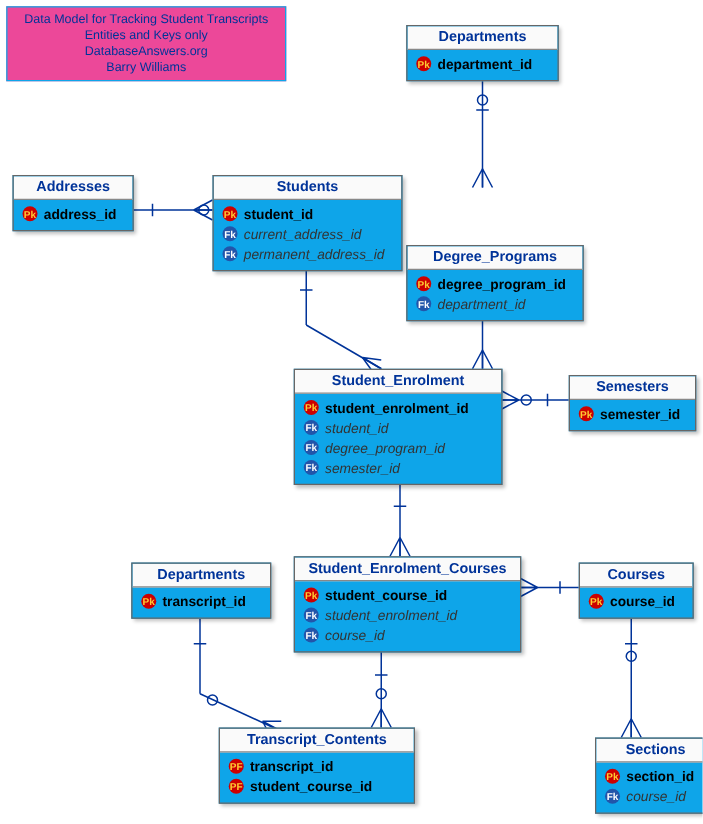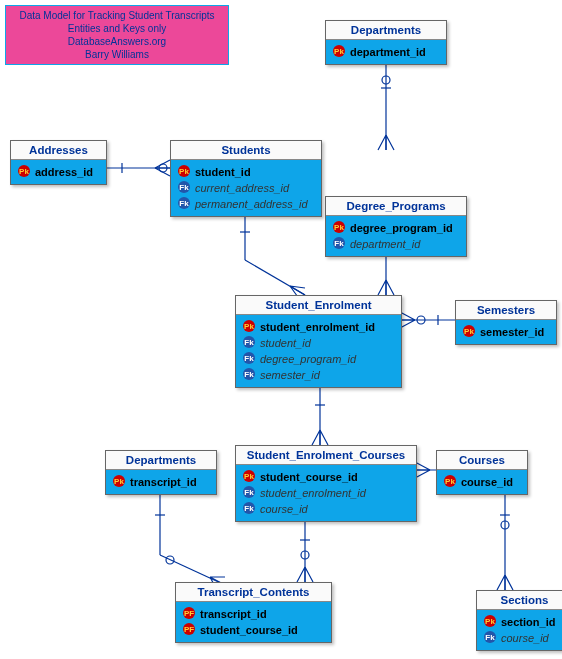--- a/index.html
+++ b/index.html
@@ -281,21 +281,21 @@
     <div class="attr fk">
         <svg width="14" height="14">
           <circle cx="7" cy="7" r="6" fill="#2255aa"></circle>
           <text x="7" y="10" text-anchor="middle" font-size="8" fill="#fff" font-weight="bold">Fk</text>
         </svg>
         <span class="aname">course_id</span>
       </div>
   </div>
 </div>
 
-<div class="entity" style="left:436px; top:450px; width:90px;">
+<div class="entity" style="left:463px; top:450px; width:90px;">
   <div class="entity-header">Courses</div>
   <div class="entity-body">
     <div class="attr pk">
         <svg width="14" height="14">
           <circle cx="7" cy="7" r="6" fill="#cc0000"></circle>
           <text x="7" y="10" text-anchor="middle" font-size="8" fill="#ffcc33" font-weight="bold">Pk</text>
         </svg>
         <span class="aname">course_id</span>
       </div>
   </div>

